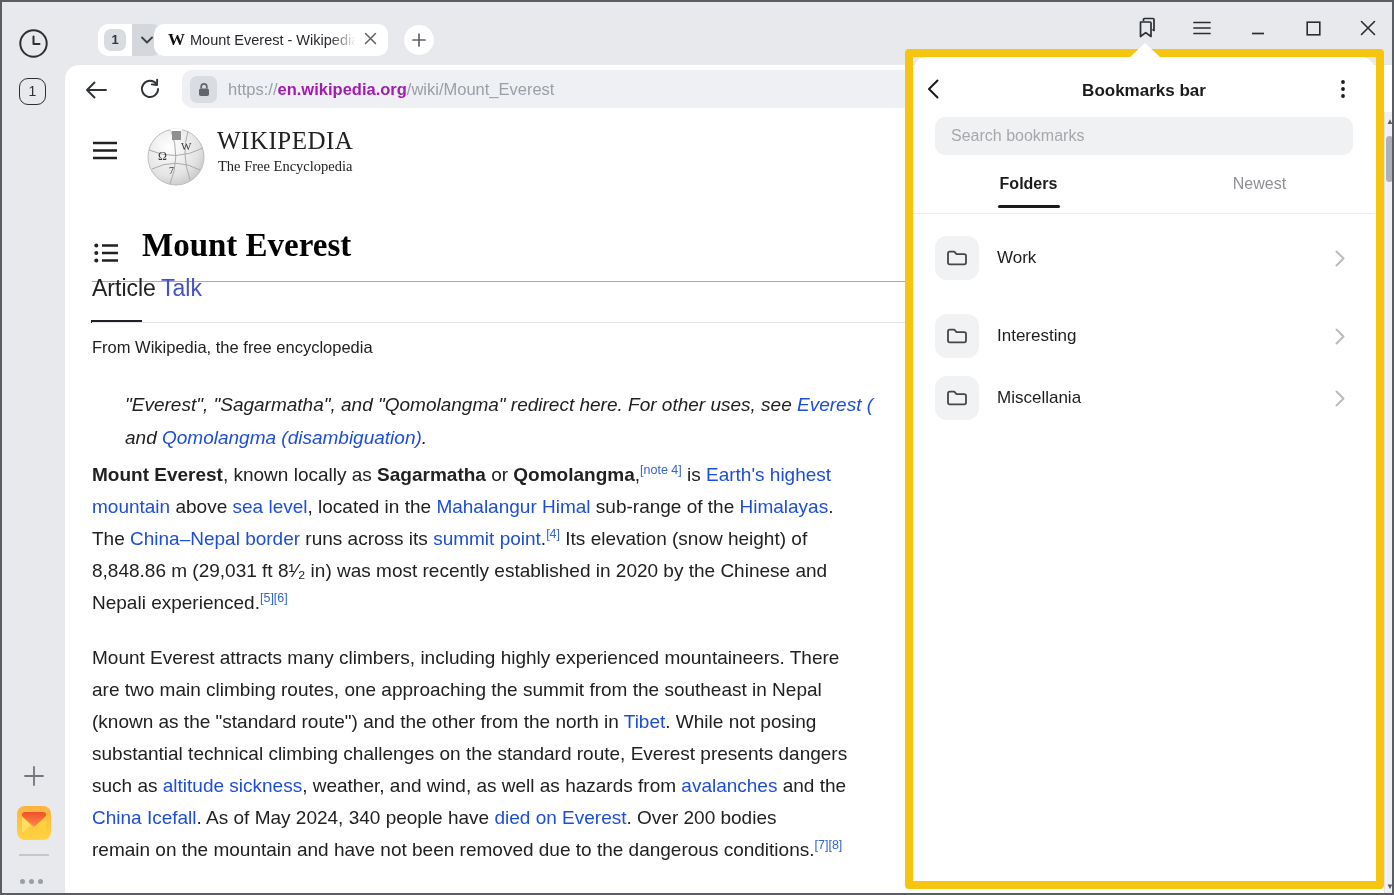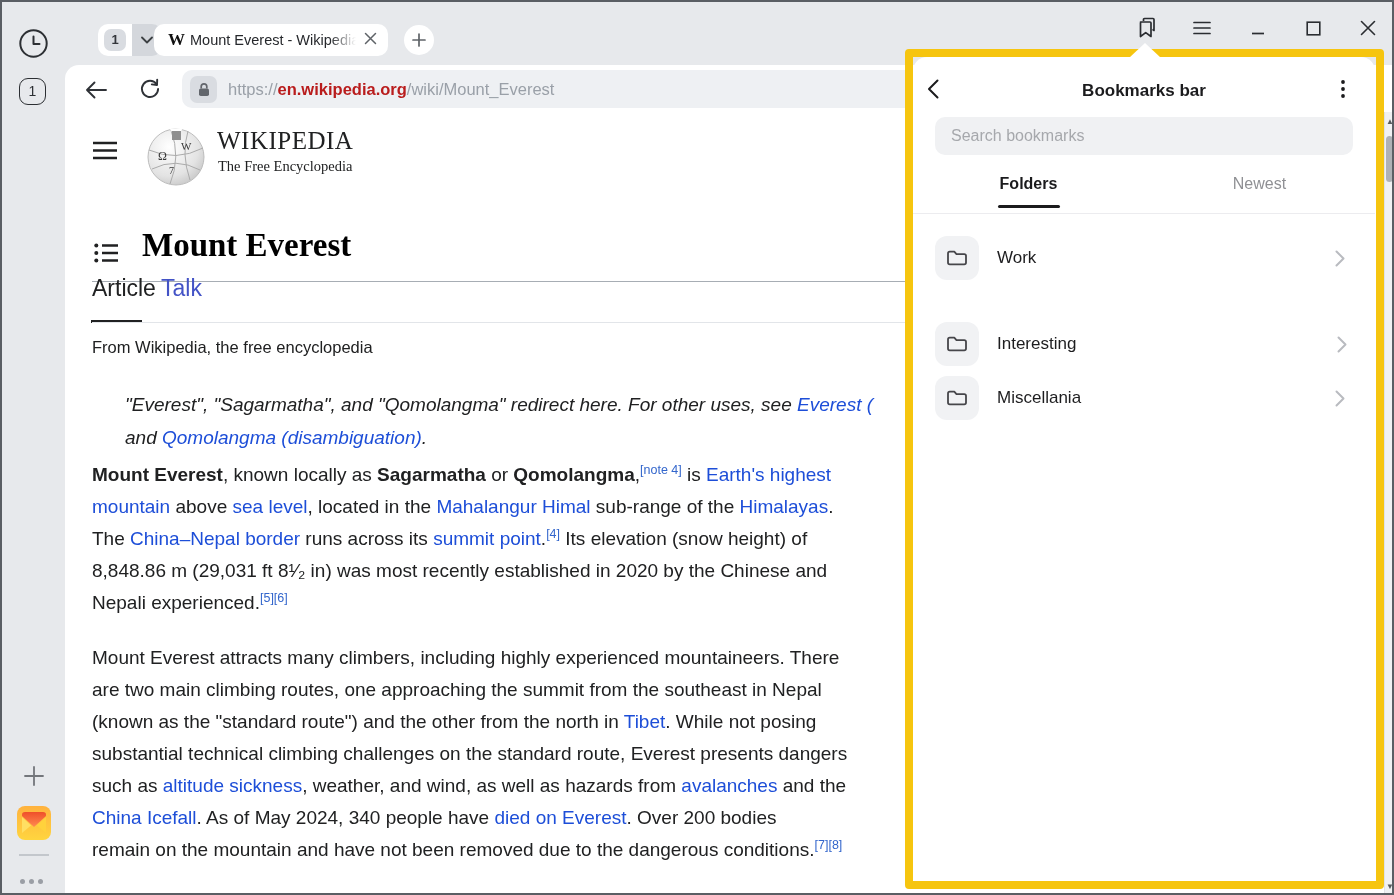--- a/index.html
+++ b/index.html
@@ -41,21 +41,21 @@
   
   .page { left:63px; top:63px; width:1331px; height:832px; background:#fff;
           border-top-left-radius:14px; z-index:1; }
   .nav-back { left:20px; top:16px; width:22px; height:18px; }
   .nav-reload { left:74px; top:13px; width:22px; height:22px; }
   .urlfield { left:117px; top:5px; width:800px; height:38px; background:#eef0f3; border-radius:10px; }
   .lockbadge { left:125px; top:11px; width:27px; height:27px; background:#d9dce1; border-radius:7px;
                display:flex; align-items:center; justify-content:center; }
   .urltext { left:163px; top:5px; height:38px; line-height:38px; font-size:16.5px; white-space:pre; }
   .url-scheme,.url-path { color:#9aa0a8;margin-top:16px; }
-  .url-host { color:#b91c1c; font-weight:600; }
+  .url-host { color:#a21caf; font-weight:600; }
 
   
   .wk-logo { left:80px; top:59px; width:290px; height:66px; }
   .wordmark { left:152px; top:62px; font-family:"Liberation Serif", serif; font-size:25px;
               letter-spacing:0.5px; color:#202122; }
   .tagline { left:153px; top:93px; font-family:"Liberation Serif", serif; font-size:14.5px; color:#202122; }
   .wk-title { left:77px; top:162px; font-family:"Liberation Serif", serif; font-size:33px; color:#000; }
   .hr1 { left:27px; top:216px; width:822px; height:1px; background:#a7adb4; }
   .pgtab { top:210px; font-size:23px; }
   .art-underline { left:26px; top:255px; width:51px; height:2.5px; background:#202122; }
@@ -320,21 +320,21 @@
           <path d="M2 5 q0-2 2-2 h5 l2.4 2.6 H20 q2 0 2 2 V15 q0 2-2 2 H4 q-2 0-2-2 Z" fill="none" stroke="#46464a" stroke-width="2" stroke-linejoin="round"></path>
         </svg>
     </div>
     <div class="pn-flabel">Work</div>
     <div class="pn-chev">
       <svg width="10" height="17" viewBox="0 0 10 17">
           <path d="M1.5 1.5 L8.5 8.5 L1.5 15.5" fill="none" stroke="#b9bbc0" stroke-width="2" stroke-linecap="round" stroke-linejoin="round"></path>
         </svg>
     </div>
   </div>
-  <div class="a pn-row" style="top:252px;text-align:right;">
+  <div class="a pn-row" style="top:244px;">
     <div class="pn-ficon">
       <svg width="22" height="18" viewBox="0 0 24 20">
           <path d="M2 5 q0-2 2-2 h5 l2.4 2.6 H20 q2 0 2 2 V15 q0 2-2 2 H4 q-2 0-2-2 Z" fill="none" stroke="#46464a" stroke-width="2" stroke-linejoin="round"></path>
         </svg>
     </div>
     <div class="pn-flabel">Interesting</div>
     <div class="pn-chev">
       <svg width="10" height="17" viewBox="0 0 10 17">
           <path d="M1.5 1.5 L8.5 8.5 L1.5 15.5" fill="none" stroke="#b9bbc0" stroke-width="2" stroke-linecap="round" stroke-linejoin="round"></path>
         </svg>

